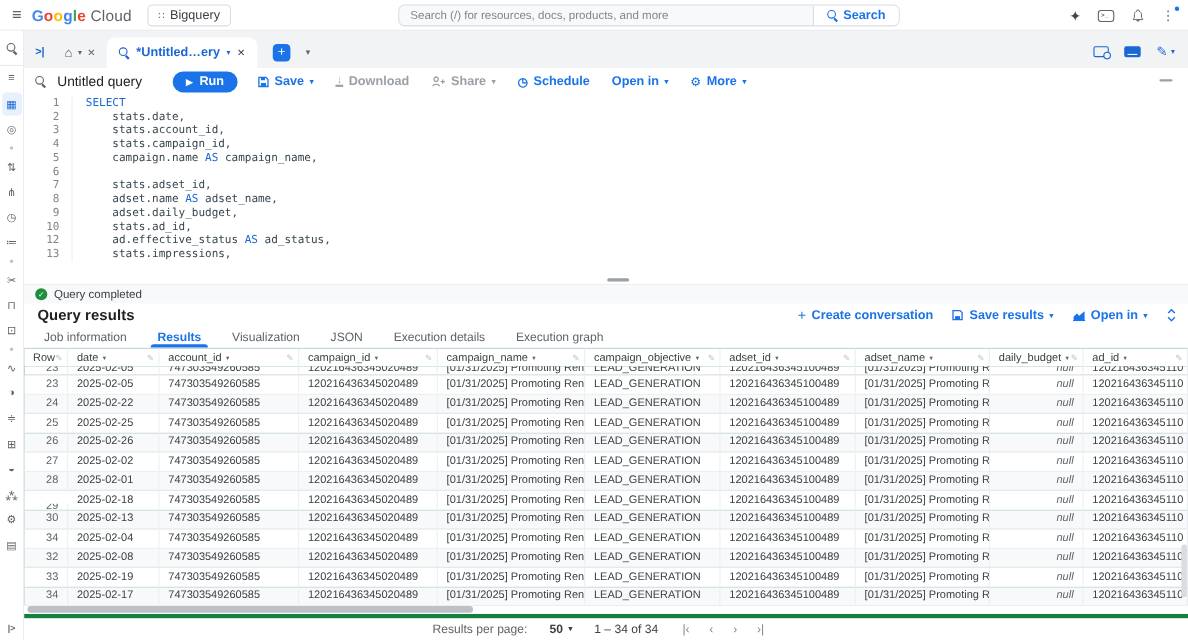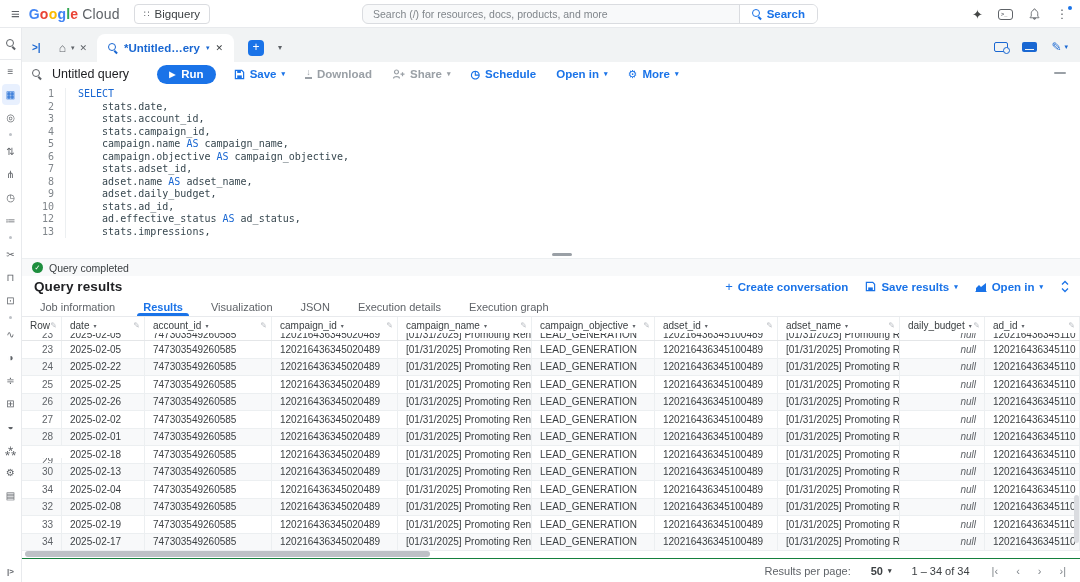--- a/index.html
+++ b/index.html
@@ -112,21 +112,21 @@
   .tr.alt { background:#f8f9fa; }
   .td { display:flex; align-items:center; padding:0 8px; font-size:10px; color:#3c4043; border-right:1px solid #eceff1; white-space:nowrap; overflow:hidden; flex:none; }
   .td.num { justify-content:flex-end; color:#5f6368; }
   .td.rt { justify-content:flex-end; }
   .td .nullv { font-style:italic; color:#5f6368; }
   .vthumb { position:absolute; right:1px; bottom:8px; width:5px; height:48px; background:#dadce0; border-radius:3px; }
 
   
   .hscroll { height:7px; position:relative; background:#fff; flex:none; }
   .hthumb { position:absolute; left:3px; top:0; width:405px; height:6px; background:#bdc1c6; border-radius:3px; cursor:grab; }
-  .rfooter { height:24px; border-top:1px solid #15803d; display:flex; align-items:center; justify-content:flex-end; gap:20px; padding-right:14px; font-size:11px; color:#3c4043; flex:none; background:#fff; }
+  .rfooter { height:24px; border-top:4px solid #15803d; display:flex; align-items:center; justify-content:center; gap:20px; padding-right:14px; font-size:11px; color:#3c4043; flex:none; background:#fff; }
   .rpp-label { color:#5f6368; }
   .page-size { display:flex; align-items:center; gap:5px; font-weight:700; cursor:pointer; }
   .page-size .tb-caret { color:#3c4043; }
   .pag-nav { display:flex; align-items:center; gap:18px; color:#80868b; font-size:11px; margin-left:2px; }
   .pag-btn { cursor:pointer; }
 </style>
 </head>
 <body>
 
 <div class="app">
@@ -254,21 +254,20 @@
         <div class="code-line">
           <span class="line-num">4</span>
           <span class="code-text">    stats.campaign_id,</span>
         </div>
         <div class="code-line">
           <span class="line-num">5</span>
           <span class="code-text">    campaign.name <span class="kw">AS</span> campaign_name,</span>
         </div>
         <div class="code-line">
           <span class="line-num">6</span>
-          <span class="code-text">    campaign.objective <span class="kw">AS</span> campaign_objective,</span>
         </div>
         <div class="code-line">
           <span class="line-num">7</span>
           <span class="code-text">    stats.adset_id,</span>
         </div>
         <div class="code-line">
           <span class="line-num">8</span>
           <span class="code-text">    adset.name <span class="kw">AS</span> adset_name,</span>
         </div>
         <div class="code-line">

